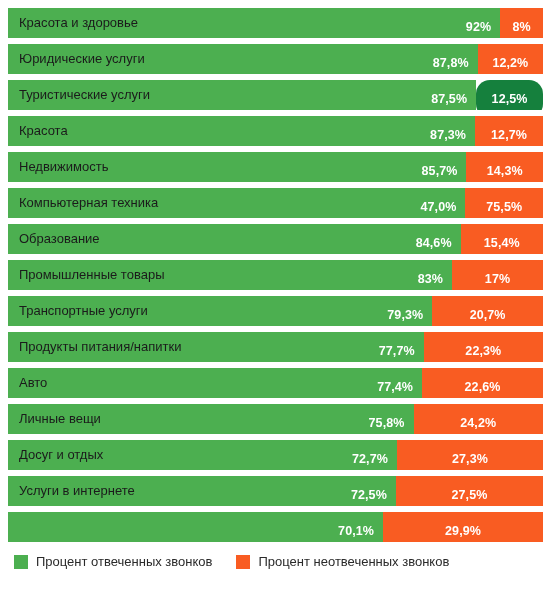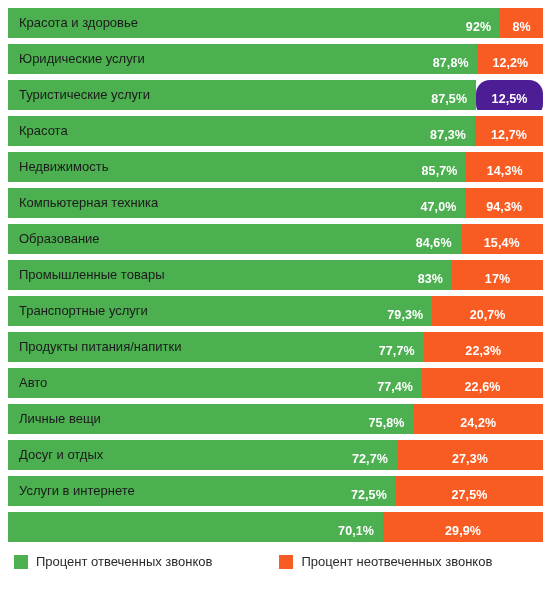--- a/index.html
+++ b/index.html
@@ -70,21 +70,20 @@
     color: #ffffff;
     white-space: nowrap;
     letter-spacing: 0.1px;
   }
   .legend {
     display: flex;
     flex-direction: row;
     align-items: flex-end;
     margin-top: 12px;
     padding-left: 6px;
-    gap: 43px;
   }
   .legend-item {
     display: flex;
     flex-direction: row;
     align-items: center;
     white-space: nowrap;
   }
   .legend-item.first { margin-right: 24px; }
   .legend-swatch {
     width: 14px;
@@ -121,21 +120,21 @@
         </div>
         <div class="seg seg-unanswered" style="background: rgb(249, 92, 34); width: 12.2%;">
           <span class="val">12,2%</span>
         </div>
         <div class="cat-label">Юридические услуги</div>
       </div>
       <div class="bar-row">
         <div class="seg seg-answered" style="background: rgb(76, 175, 80); width: 87.5%;">
           <span class="val">87,5%</span>
         </div>
-        <div class="seg seg-unanswered" style="background: #4c1d95; width: 12.5%; border-radius: 14px;">
+        <div class="seg seg-unanswered" style="background: #15803d; width: 12.5%; border-radius: 14px;">
           <span class="val">12,5%</span>
         </div>
         <div class="cat-label">Туристические услуги</div>
       </div>
       <div class="bar-row">
         <div class="seg seg-answered" style="background: rgb(76, 175, 80); width: 87.3%;">
           <span class="val">87,3%</span>
         </div>
         <div class="seg seg-unanswered" style="background: rgb(249, 92, 34); width: 12.7%;">
           <span class="val">12,7%</span>
@@ -149,21 +148,21 @@
         <div class="seg seg-unanswered" style="background: rgb(249, 92, 34); width: 14.3%;">
           <span class="val">14,3%</span>
         </div>
         <div class="cat-label">Недвижимость</div>
       </div>
       <div class="bar-row">
         <div class="seg seg-answered" style="background: rgb(76, 175, 80); width: 85.5%;">
           <span class="val">47,0%</span>
         </div>
         <div class="seg seg-unanswered" style="background: rgb(249, 92, 34); width: 14.5%;">
-          <span class="val">94,3%</span>
+          <span class="val">75,5%</span>
         </div>
         <div class="cat-label">Компьютерная техника</div>
       </div>
       <div class="bar-row">
         <div class="seg seg-answered" style="background: rgb(76, 175, 80); width: 84.6%;">
           <span class="val">84,6%</span>
         </div>
         <div class="seg seg-unanswered" style="background: rgb(249, 92, 34); width: 15.4%;">
           <span class="val">15,4%</span>
         </div>

